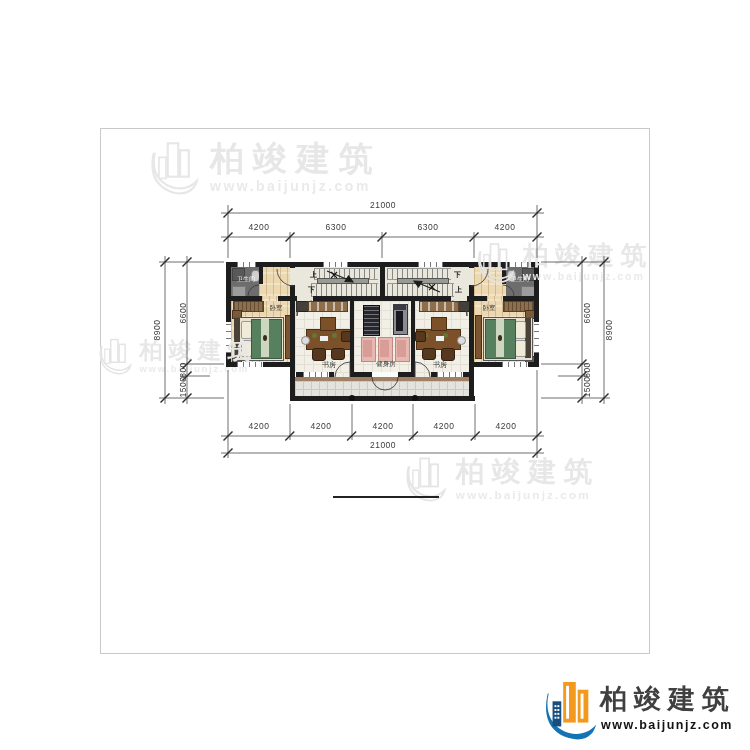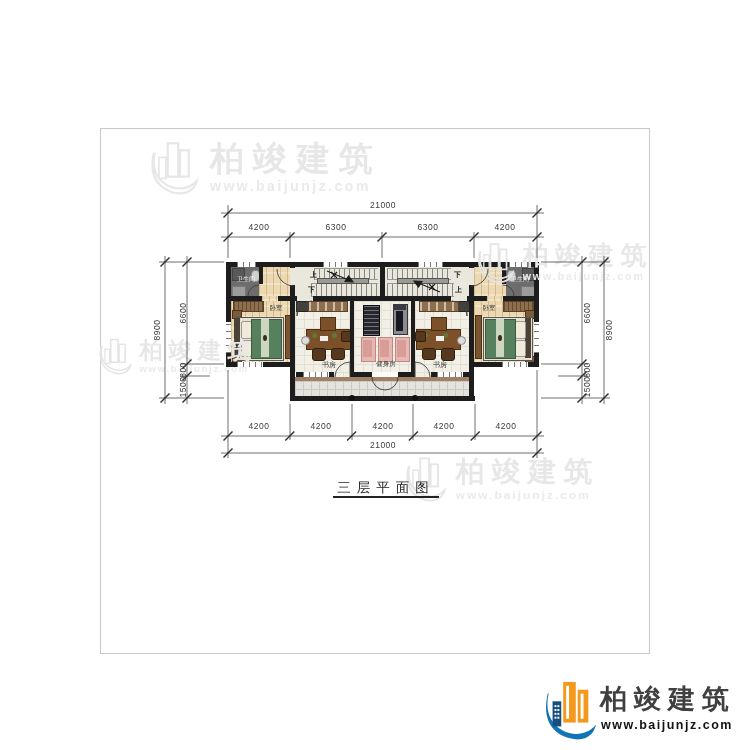--- a/index.html
+++ b/index.html
@@ -349,21 +349,20 @@
   <div class="dim vdim" style="left:137px;top:325px;width:40px;">8900</div>
   <div class="dim vdim" style="left:163px;top:308px;width:40px;">6600</div>
   <div class="dim vdim" style="left:170px;top:365px;width:26px;">800</div>
   <div class="dim vdim" style="left:168px;top:382px;width:30px;">1500</div>
 
   <div class="dim vdim" style="left:567px;top:308px;width:40px;">6600</div>
   <div class="dim vdim" style="left:574px;top:365px;width:26px;">800</div>
   <div class="dim vdim" style="left:572px;top:382px;width:30px;">1500</div>
   <div class="dim vdim" style="left:589px;top:325px;width:40px;">8900</div>
 
-  <div class="title" style="left:306px;top:479px;width:160px;">三层平面图</div>
   <div class="a" style="left:333px;top:496px;width:106px;height:2px;background:#222;z-index:15;"></div>
 
   <div class="brandmark" style="left:538px;top:674px;width:210px;height:74px;">
     <svg class="a" style="left:2px;top:4px;" width="58" height="64" viewBox="0 0 60 66">
       <path d="M8 16 C 2 42 12 57 30 62 C 47 67 56 58 58 48 C 50 58 36 61 23 54 C 10 47 5 32 9 16 Z" fill="#1273b5"></path>
       <rect x="24" y="4" width="13" height="42" fill="#f2991e"></rect>
       <rect x="39" y="12" width="11" height="34" fill="#f2991e"></rect>
       <rect x="27" y="8" width="3" height="34" fill="#ffffff"></rect>
       <rect x="42" y="16" width="3" height="26" fill="#ffffff"></rect>
       <rect x="13" y="24" width="9" height="26" fill="#164f7e"></rect>

